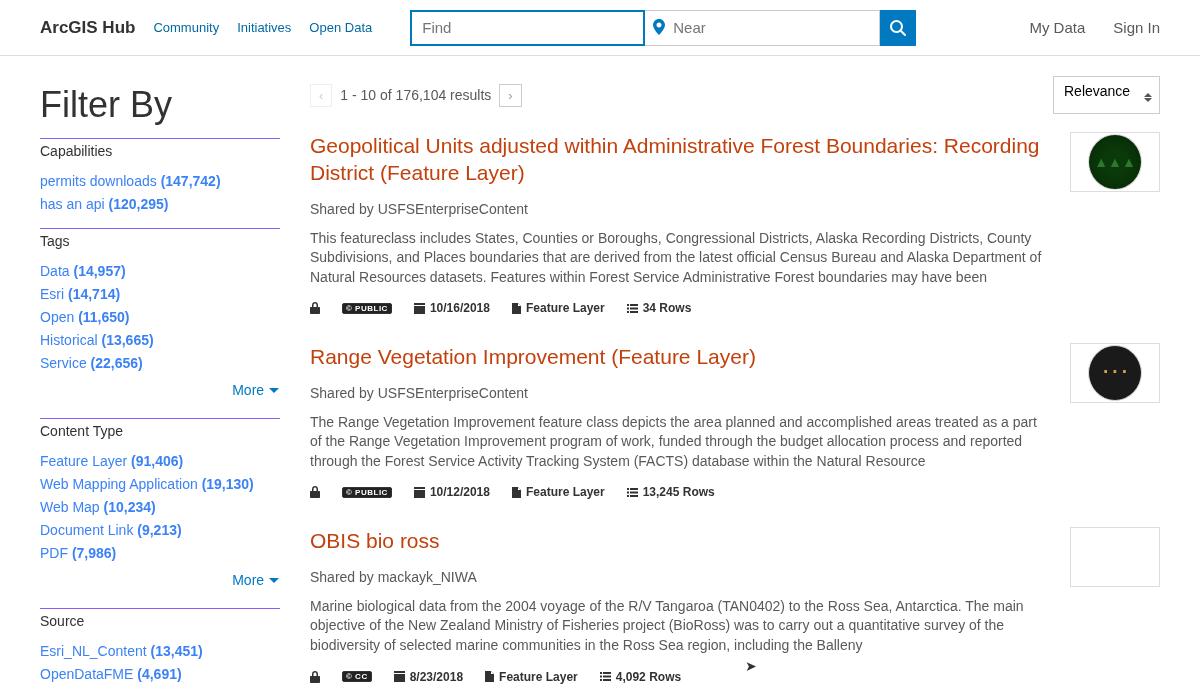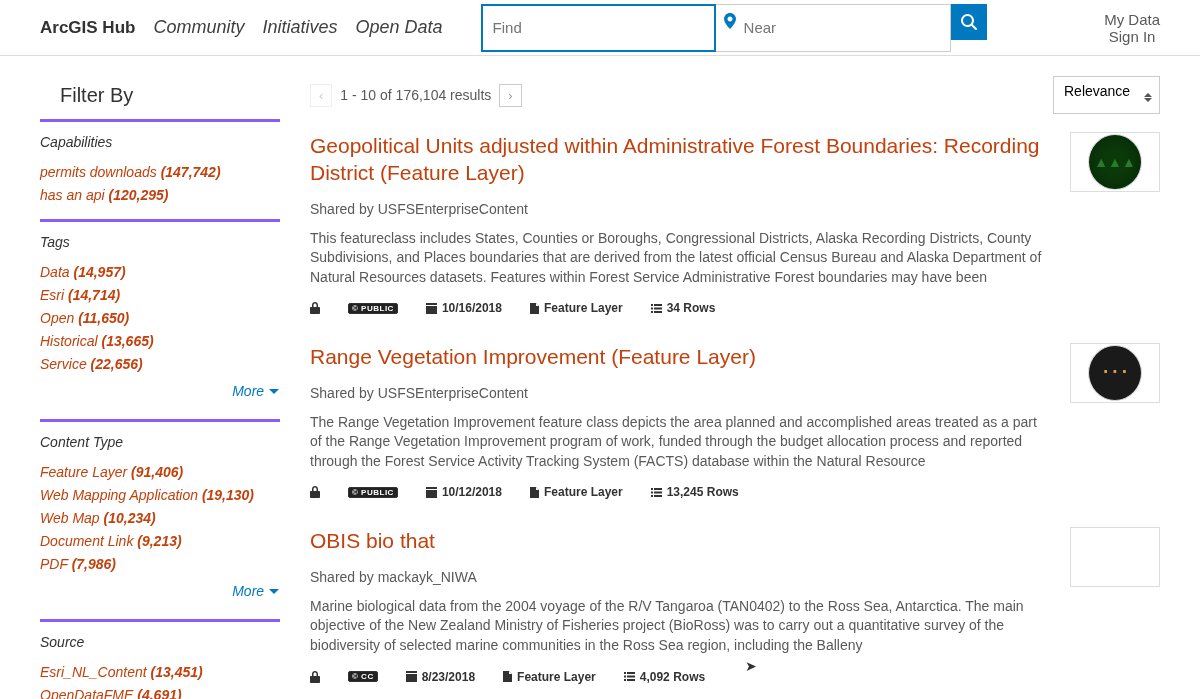--- a/index.html
+++ b/index.html
@@ -1,35 +1,35 @@
 <!DOCTYPE html>
 <html><head>
 <meta charset="utf-8">
 <style>
 * { box-sizing: border-box; margin: 0; padding: 0; }
 body { font-family: "Avenir Next", "Helvetica Neue", Arial, sans-serif; font-size: 14px; color: #323232; background: #fff; }
-a { color: #c2410c; text-decoration: none; cursor: pointer; }
+a { color: #3b82f6; text-decoration: none; cursor: pointer; }
 
 .topbar { border-bottom: 1px solid #ddd; padding: 12px 40px; display: flex; align-items: center; height: 56px; }
 .topbar .brand { font-weight: 600; font-size: 17px; color: #323232; margin-right: 18px; }
-.topbar .nav-link { color: #404040; margin-right: 18px; font-size: 18px; font-style: italic; }
+.topbar .nav-link { color: #0369a1; margin-right: 18px; font-size: 13px; }
 .search-group { display: flex; margin-left: 20px; }
-.search-input { height: 48px; padding: 0 10px; font-size: 15px; border: 1px solid #ccc; }
+.search-input { height: 36px; padding: 0 10px; font-size: 15px; border: 1px solid #ccc; }
 .search-find { width: 235px; border: 2px solid #0079c1; }
 .search-near-wrap { position: relative; }
 .search-near { width: 235px; padding-left: 28px; border-left: none; }
 .pin-icon { position: absolute; left: 8px; top: 9px; color: #0079c1; font-size: 15px; }
 .search-btn { width: 36px; height: 36px; background: #0079c1; color: #fff; border: none; cursor: pointer; display: flex; align-items: center; justify-content: center; }
-.topbar .right { margin-left: auto; display: flex; align-items: center; flex-direction: column; }
+.topbar .right { margin-left: auto; display: flex; align-items: center; }
 .topbar .right a { color: #595959; margin-left: 28px; font-size: 15px; }
 
 .container { display: flex; padding: 20px 40px; max-width: 1200px; margin: 0 auto; }
 .sidebar { width: 240px; flex-shrink: 0; margin-right: 30px; }
-.sidebar h2 { font-size: 20px; font-weight: 300; color: #323232; margin-bottom: 12px; margin-top: 8px; margin-left: 20px; }
-.filter-section { border-top: 3px solid #8b5cf6; padding-top: 12px; margin-bottom: 16px; font-style: italic; }
+.sidebar h2 { font-size: 36px; font-weight: 300; color: #323232; margin-bottom: 12px; margin-top: 8px; }
+.filter-section { border-top: 1px solid #8b5cf6; padding-top: 4px; margin-bottom: 16px; }
 .filter-section h3 { font-size: 14px; font-weight: 400; color: #323232; margin-bottom: 14px; }
 .filter-item { display: block; margin-bottom: 7px; font-size: 14px; }
 .filter-item .count { font-weight: 700; }
 .more-link { text-align: right; color: #0079c1; font-size: 14px; padding: 4px 0; cursor: pointer; }
 .more-link svg { vertical-align: middle; }
 
 .main { flex: 1; }
 .results-header { display: flex; align-items: center; margin-bottom: 18px; }
 .pager { display: flex; align-items: center; }
 .page-btn { border: 1px solid #ccc; padding: 3px 8px; color: #999; cursor: pointer; font-size: 13px; background: #fff; }
@@ -39,21 +39,21 @@
 .sort-select select { appearance: none; border: 1px solid #ccc; padding: 6px 28px 14px 10px; font-size: 14px; background: #fff; cursor: pointer; }
 .sort-select::after { content: ""; position: absolute; right: 8px; top: 50%; transform: translateY(-50%); width: 0; height: 0; border-left: 4px solid transparent; border-right: 4px solid transparent; border-bottom: 4px solid #555; }
 .sort-select::before { content: ""; position: absolute; right: 8px; top: 50%; transform: translateY(3px); width: 0; height: 0; border-left: 4px solid transparent; border-right: 4px solid transparent; border-top: 4px solid #555; }
 
 .result { margin-bottom: 28px; display: flex; }
 .result-body { flex: 1; margin-right: 20px; }
 .result h3 { font-size: 21px; font-weight: 400; color: #0079c1; margin-bottom: 14px; line-height: 1.3; }
 .result h3 a { color: #c2410c; }
 .shared-by { color: #595959; margin-bottom: 12px; font-size: 14px; }
 .result-desc { color: #595959; font-size: 14px; line-height: 1.4; margin-bottom: 14px; }
-.result-meta { display: flex; align-items: center; gap: 28px; font-size: 12px; color: #323232; }
+.result-meta { display: flex; align-items: center; gap: 22px; font-size: 12px; color: #323232; }
 .meta-item { display: flex; align-items: center; gap: 5px; font-weight: 600; }
 .meta-item svg { flex-shrink: 0; }
 .license-badge { border: 1px solid #333; padding: 0 3px; font-size: 8px; letter-spacing: 0.5px; background: #222; color: #fff; border-radius: 2px; }
 .thumb { width: 90px; height: 60px; border: 1px solid #ddd; display: flex; align-items: center; justify-content: center; overflow: hidden; }
 .thumb.forest { background: radial-gradient(circle, #0a3a0a 30%, #062606 100%); border-radius: 50%; width: 56px; height: 56px; margin: 2px 17px; position: relative; }
 .thumb.forest::after { content: "▲▲▲"; color: #2a7a2a; font-size: 14px; position: absolute; }
 .thumb.range { background: #1a1a1a; border-radius: 50%; width: 56px; height: 56px; margin: 2px 17px; position: relative; }
 .thumb.range::after { content: "···"; color: #d4a04a; font-size: 28px; position: absolute; top: 8px; }
 .thumb-outer { width: 90px; height: 60px; border: 1px solid #ddd; display: flex; align-items: center; justify-content: center; flex-shrink: 0; }
 .thumb-empty { width: 90px; height: 60px; border: 1px solid #ddd; flex-shrink: 0; }
@@ -198,21 +198,21 @@
                   <path fill="#323232" d="M0 0h2v2H0zm3 0h8v2H3zM0 3.5h2v2H0zm3 0h8v2H3zM0 7h2v2H0zm3 0h8v2H3z"></path>
                 </svg> 13,245 Rows</span>
             </div>
           </div>
           <div class="thumb-outer">
             <div class="thumb range"></div>
           </div>
         </article>
         <article class="result">
           <div class="result-body">
-            <h3><a>OBIS bio that</a></h3>
+            <h3><a>OBIS bio ross</a></h3>
             <div class="shared-by">Shared by mackayk_NIWA</div>
             <div class="result-desc">Marine biological data from the 2004 voyage of the R/V Tangaroa (TAN0402) to the Ross Sea, Antarctica. The main objective of the New Zealand Ministry of Fisheries project (BioRoss) was to carry out a quantitative survey of the biodiversity of selected marine communities in the Ross Sea region, including the Balleny</div>
             <div class="result-meta">
               <span class="meta-item">
                 <svg width="10" height="12" viewBox="0 0 10 12">
                   <path fill="#323232" d="M8 5V3c0-1.7-1.3-3-3-3S2 1.3 2 3v2H1c-.6 0-1 .4-1 1v5c0 .6.4 1 1 1h8c.6 0 1-.4 1-1V6c0-.6-.4-1-1-1H8zM3.5 3c0-.8.7-1.5 1.5-1.5S6.5 2.2 6.5 3v2h-3V3z"></path>
                 </svg>
               </span>
               <span class="meta-item">
                 <span class="license-badge">© CC</span>

